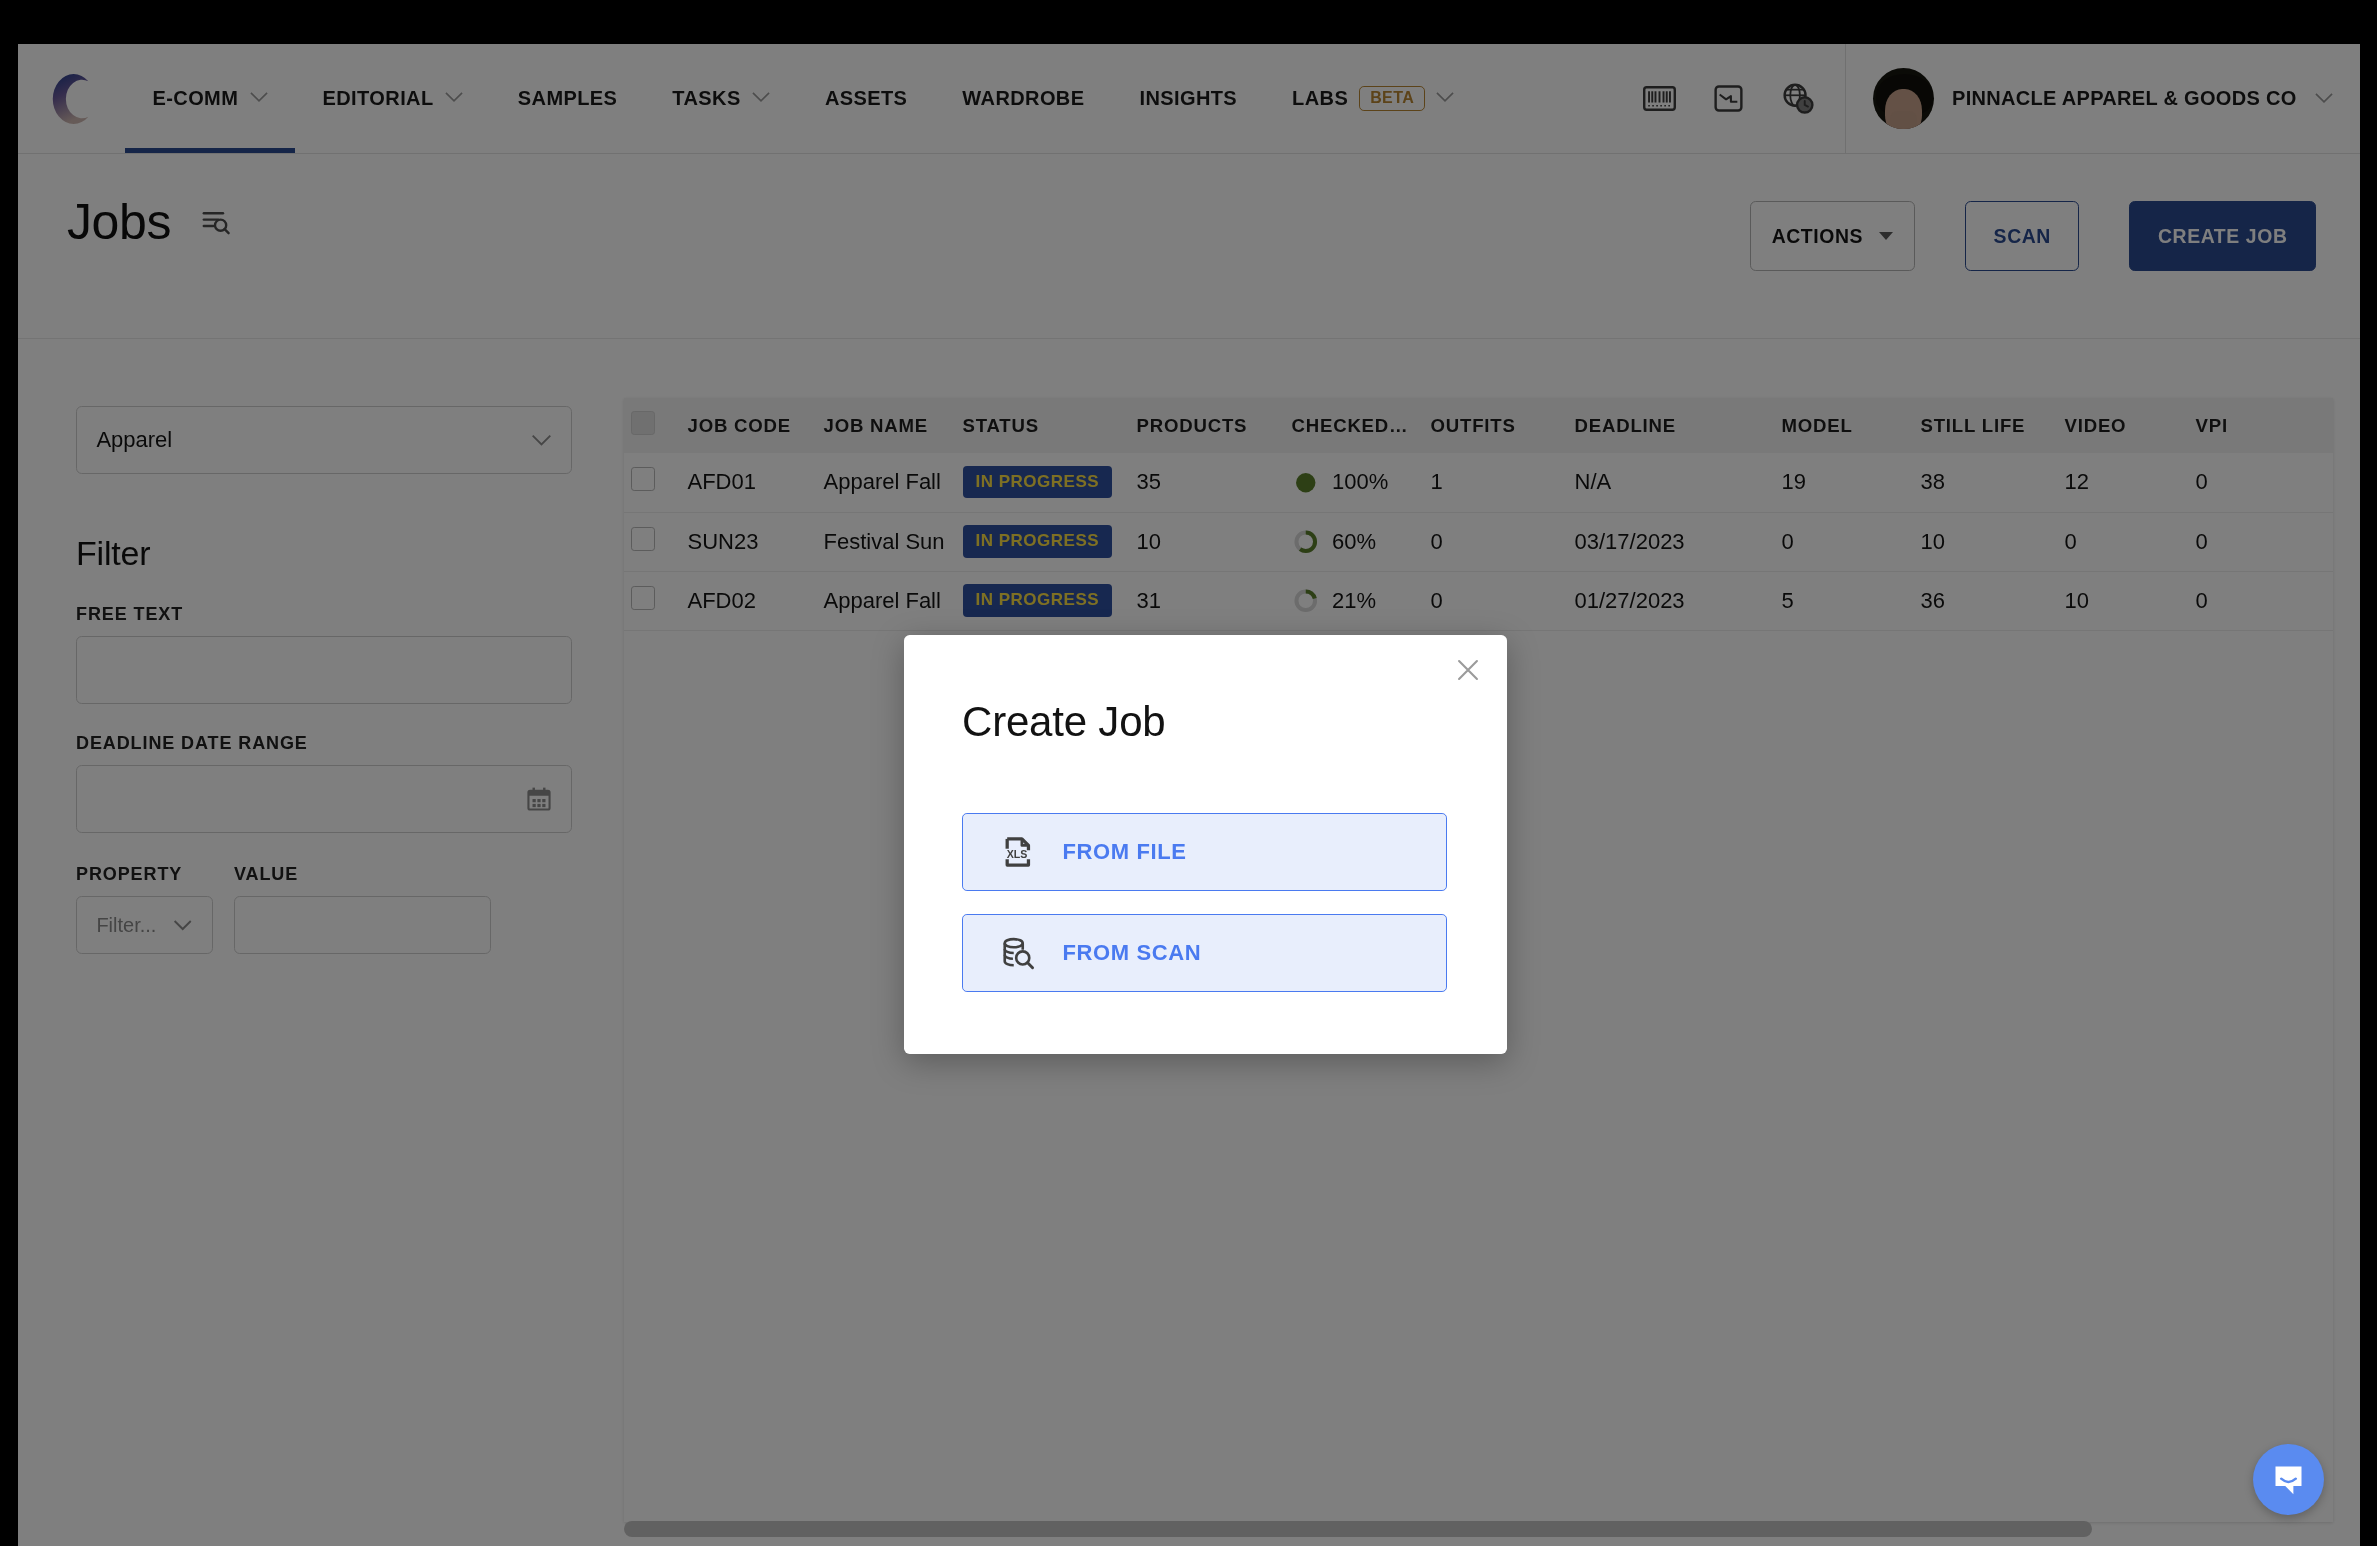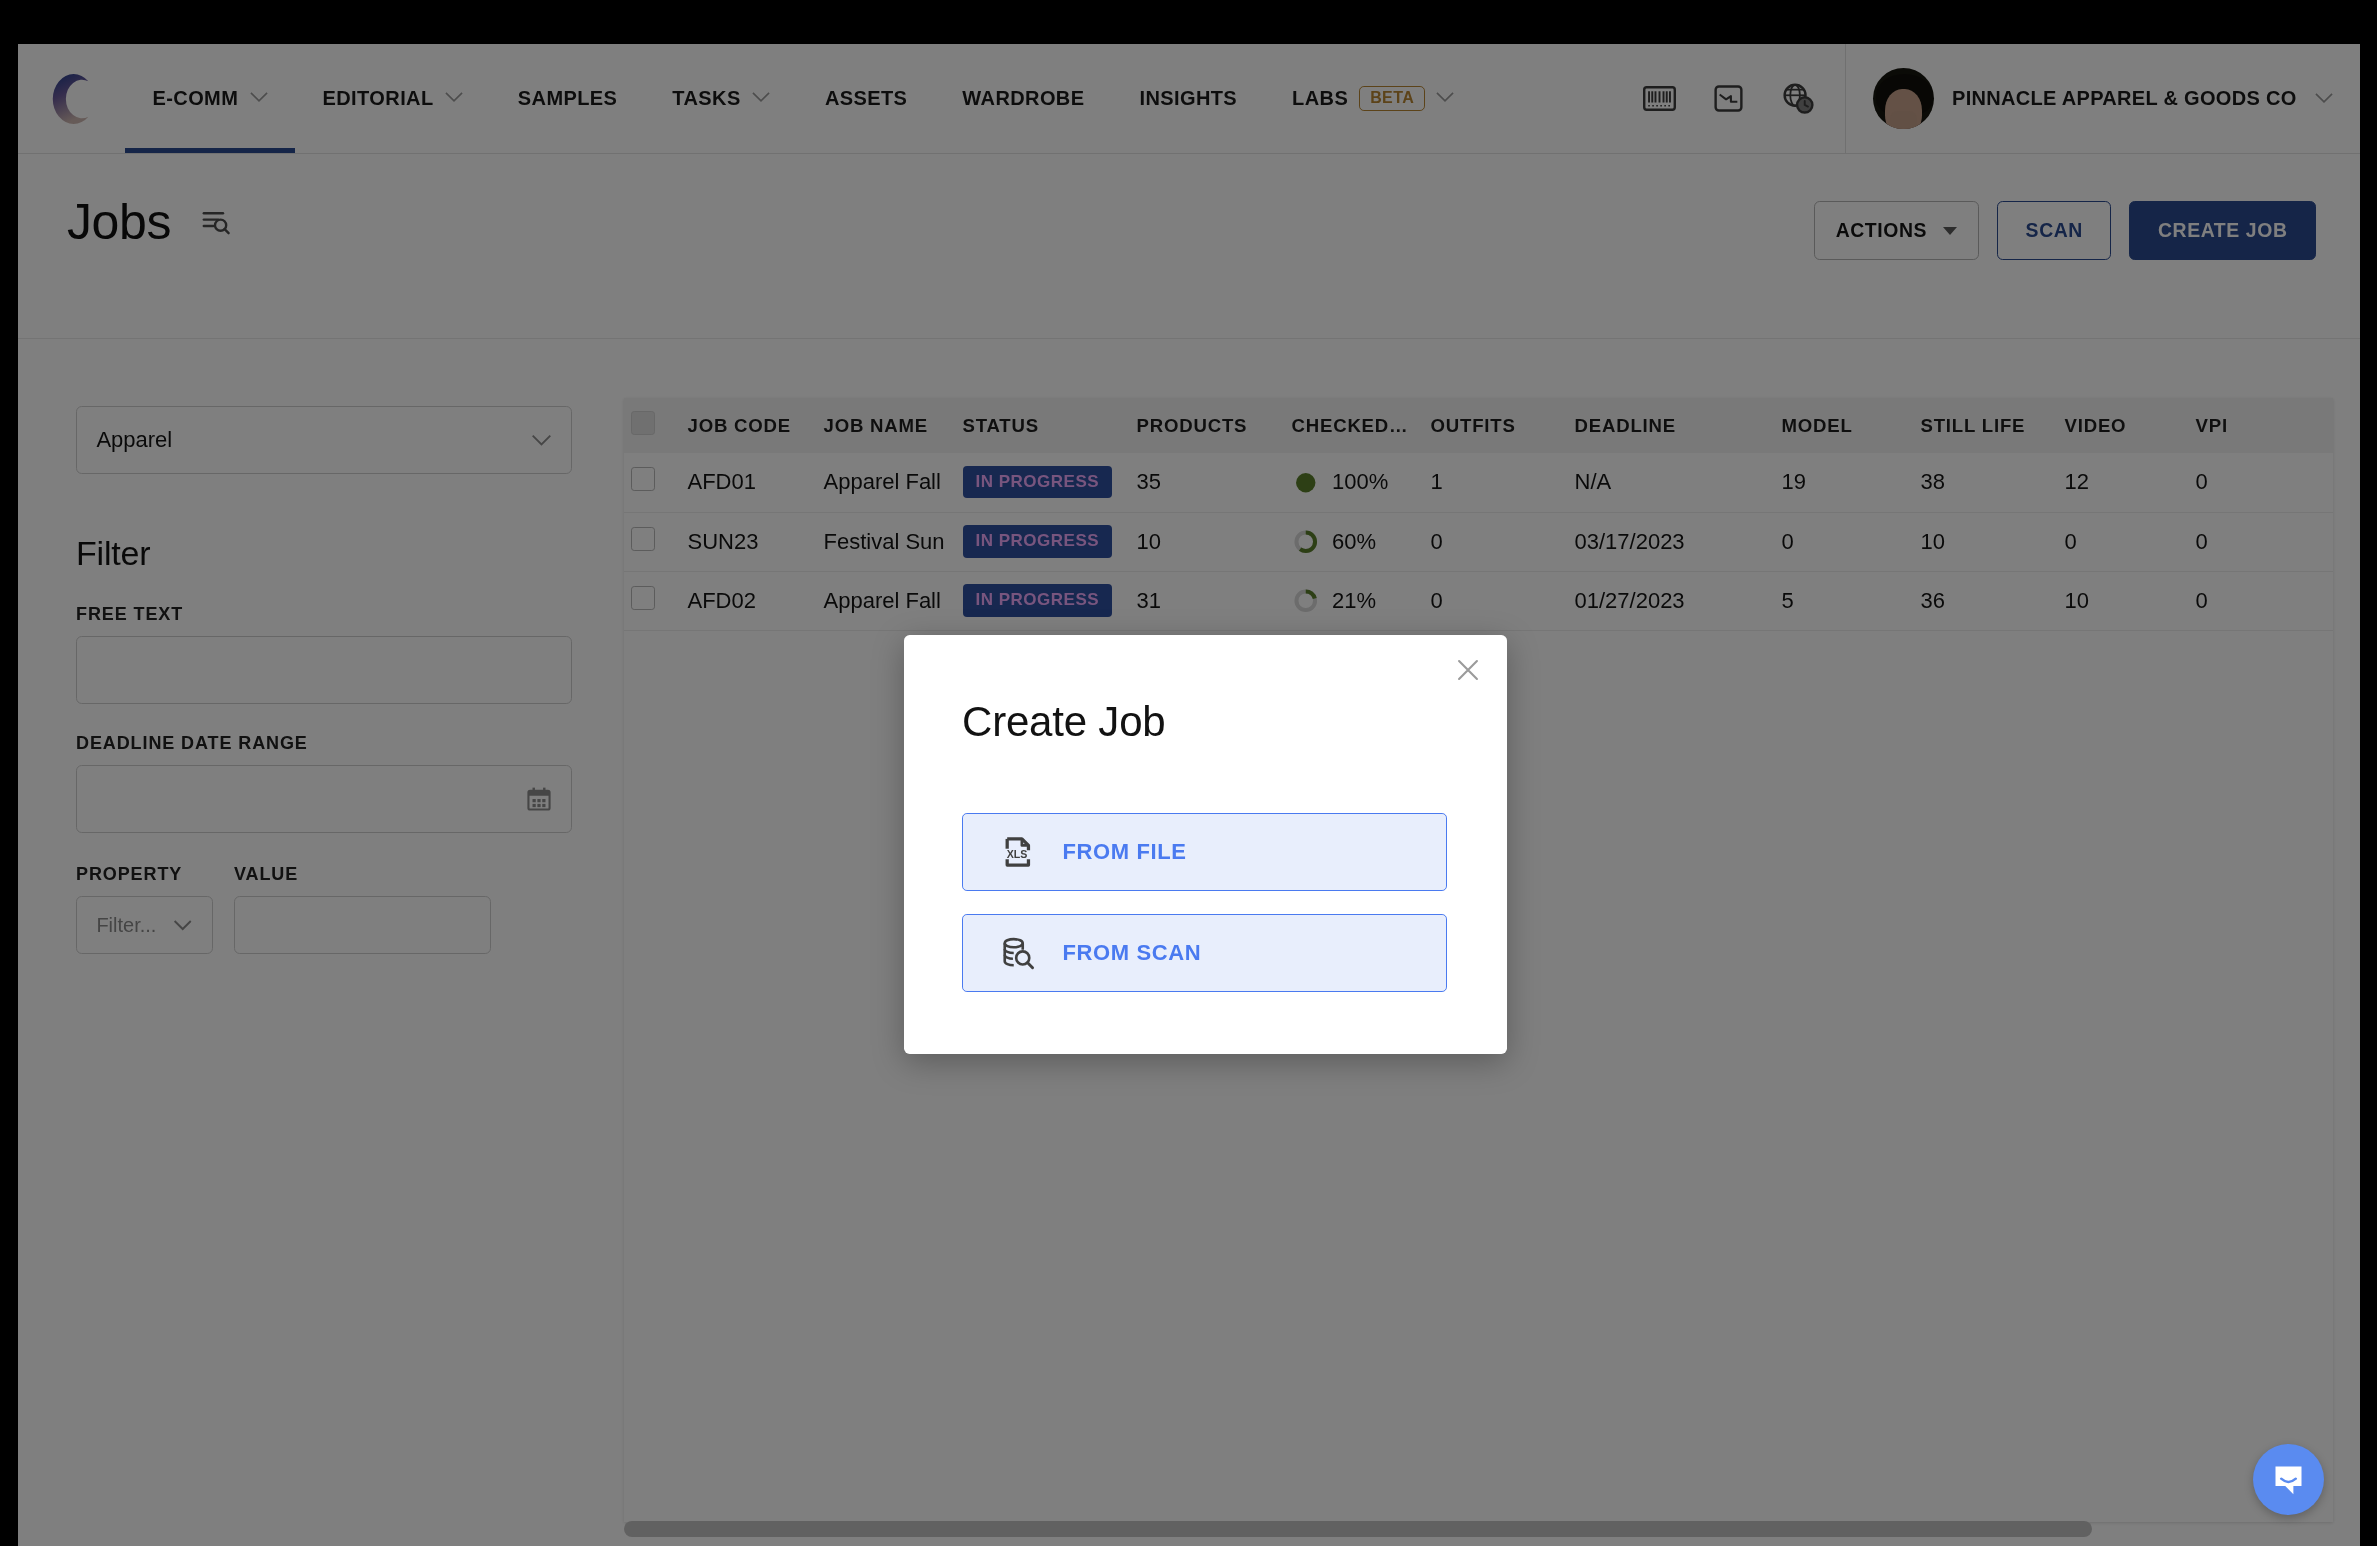--- a/index.html
+++ b/index.html
@@ -108,24 +108,24 @@
   }
   #page-title { font-size: 50px; font-weight: 400; color: #101010; letter-spacing: -0.4px; }
   #title-search-icon { width: 32px; height: 32px; color: #4d4d4d; cursor: pointer; }
   #title-search-icon svg { width: 100%; height: 100%; display: block; }
 
   #header-actions {
     position: absolute; right: 44px; top: 47px;
     display: flex; align-items: center; gap: 18px;
   }
   .btn {
-    height: 59px; border-radius: 5.7px;
+    height: 70px; border-radius: 5.7px;
     font-size: 19.4px; font-weight: 700; letter-spacing: 0.6px;
     display: inline-flex; align-items: center; justify-content: center;
-    cursor: pointer; white-space: nowrap;
+    cursor: pointer; white-space: nowrap; margin-left: 32px;
   }
   .btn-outline-grey {
     border: 0.8px solid #b4b4b4; background: transparent; color: #151515;
     padding: 0 21px; gap: 16px;
   }
   .btn-outline-grey .tri {
     width: 0; height: 0;
     border-left: 7.3px solid transparent; border-right: 7.3px solid transparent;
     border-top: 8px solid #5a5a5a;
   }
@@ -207,21 +207,21 @@
     white-space: nowrap; overflow: hidden;
   }
   tbody tr:first-child td { border-top: none; }
   .cb {
     width: 24px; height: 24px; border: 0.8px solid #b9b9b9;
     border-radius: 3.2px; background: #fff; display: inline-block; cursor: pointer;
   }
   th .cb { background: #e0e0e0; border-color: #d0d0d0; }
   .chip {
     display: inline-flex; align-items: center; justify-content: center;
-    background: #2f51a1; color: #f0abfc;
+    background: #2f51a1; color: #fde047;
     font-size: 17px; font-weight: 700; letter-spacing: 0.5px;
     border-radius: 4px; padding: 5.7px 13px 6.5px;
   }
   .pct-cell { display: flex; align-items: center; gap: 13px; }
   .donut { width: 27.5px; height: 27.5px; flex: none; }
   .donut svg { display: block; }
 
   
   col.c-check { width: 57px; }
   col.c-code   { width: 136px; }

